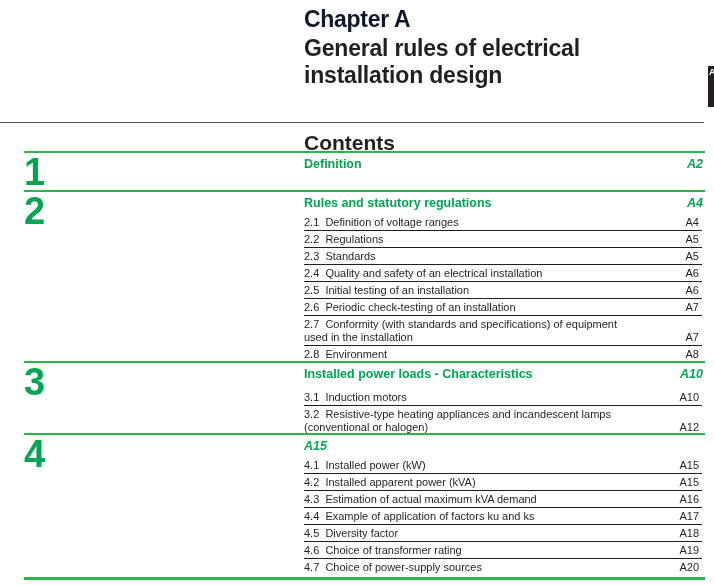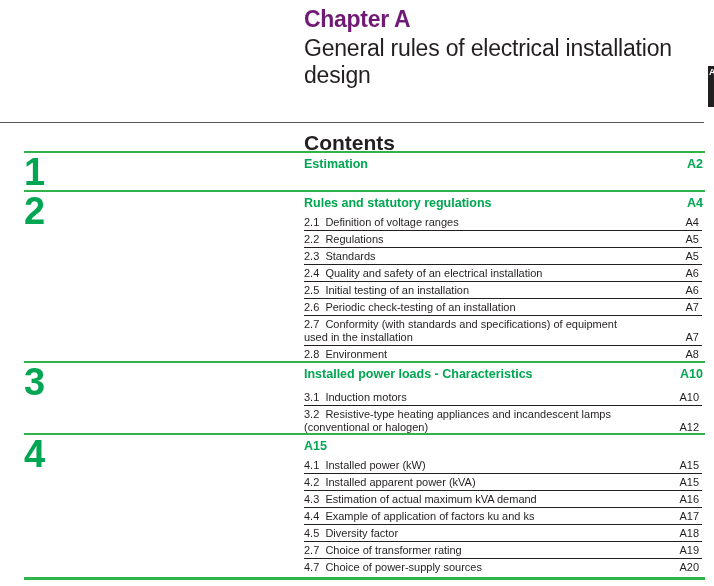--- a/index.html
+++ b/index.html
@@ -1,25 +1,25 @@
 <!DOCTYPE html>
 <html><head>
 <meta charset="utf-8">
 <style>
   * { margin: 0; padding: 0; box-sizing: border-box; }
   html, body { width: 714px; height: 586px; background: #ffffff; overflow: hidden; }
   body { position: relative; font-family: "Liberation Sans", sans-serif; color: #231f20; }
 
   .chapter-label {
     position: absolute; left: 304px; top: 6px;
-    font-size: 23px; font-weight: bold; color: #701a75; letter-spacing: -0.3px;
+    font-size: 23px; font-weight: bold; color: #0f172a; letter-spacing: -0.3px;
   }
   .chapter-title {
     position: absolute; left: 304px; top: 35px; width: 400px;
-    font-size: 23px; font-weight: normal; color: #231f20; line-height: 27px; letter-spacing: -0.2px;
+    font-size: 23px; font-weight: bold; color: #231f20; line-height: 27px; letter-spacing: -0.2px;
   }
   .side-tab {
     position: absolute; left: 708px; top: 66px; width: 6px; height: 41px; background: #231f20;
     color: #fff; font-size: 9px; font-weight: bold; overflow: hidden; padding-left: 1px; line-height: 12px;
   }
   .top-rule {
     position: absolute; left: 0; top: 122px; width: 704px; height: 1px; background: #555;
   }
   .contents-heading {
     position: absolute; left: 304px; top: 131px;
@@ -30,21 +30,21 @@
   .section-rule { position: absolute; left: 0; top: 0; width: 681px; height: 2px; background: #2fb34a; }
   .section-num {
     position: absolute; left: 0; top: 1px;
     font-size: 38px; font-weight: bold; color: #00a651; line-height: 40px;
   }
   .section-head {
     position: absolute; left: 280px; width: 401px; top: 6px;
     display: flex; justify-content: space-between;
     font-size: 12.5px; font-weight: bold; color: #00a651;
   }
-  .section-head .pg { padding-right: 2px; }
+  .section-head .pg { padding-right: 2px; font-style: italic; }
 
   .items { position: absolute; left: 280px; width: 398px; }
   .item {
     display: flex; justify-content: space-between; align-items: flex-end;
     font-size: 11px; line-height: 13px; color: #231f20;
     border-bottom: 1px solid #231f20; padding: 2px 0 1px 0;
   }
   .item.last { border-bottom: none; }
   .item .txt { white-space: pre-wrap; }
   .item .pg { padding-right: 3px; }
@@ -57,21 +57,21 @@
 <div class="chapter-label">Chapter A</div>
 <div class="chapter-title">General rules of electrical installation design</div>
 <div class="side-tab">A</div>
 <div class="top-rule"></div>
 <div class="contents-heading">Contents</div>
 
 <div class="section" style="top:151px;height:40px;">
   <div class="section-rule"></div>
   <div class="section-num">1</div>
   <div class="section-head">
-    <span>Estimation</span>
+    <span>Definition</span>
     <span class="pg">A2</span>
   </div>
 </div>
 
 <div class="section" style="top:190px;height:170px;">
   <div class="section-rule"></div>
   <div class="section-num">2</div>
   <div class="section-head">
     <span>Rules and statutory regulations</span>
     <span class="pg">A4</span>
@@ -154,21 +154,21 @@
       </div>
     <div class="item">
         <span class="txt">4.4  Example of application of factors ku and ks</span>
         <span class="pg">A17</span>
       </div>
     <div class="item">
         <span class="txt">4.5  Diversity factor</span>
         <span class="pg">A18</span>
       </div>
     <div class="item">
-        <span class="txt">2.7  Choice of transformer rating</span>
+        <span class="txt">4.6  Choice of transformer rating</span>
         <span class="pg">A19</span>
       </div>
     <div class="item last">
         <span class="txt">4.7  Choice of power-supply sources</span>
         <span class="pg">A20</span>
       </div>
   </div>
 </div>
 
 <div class="bottom-rule"></div>

